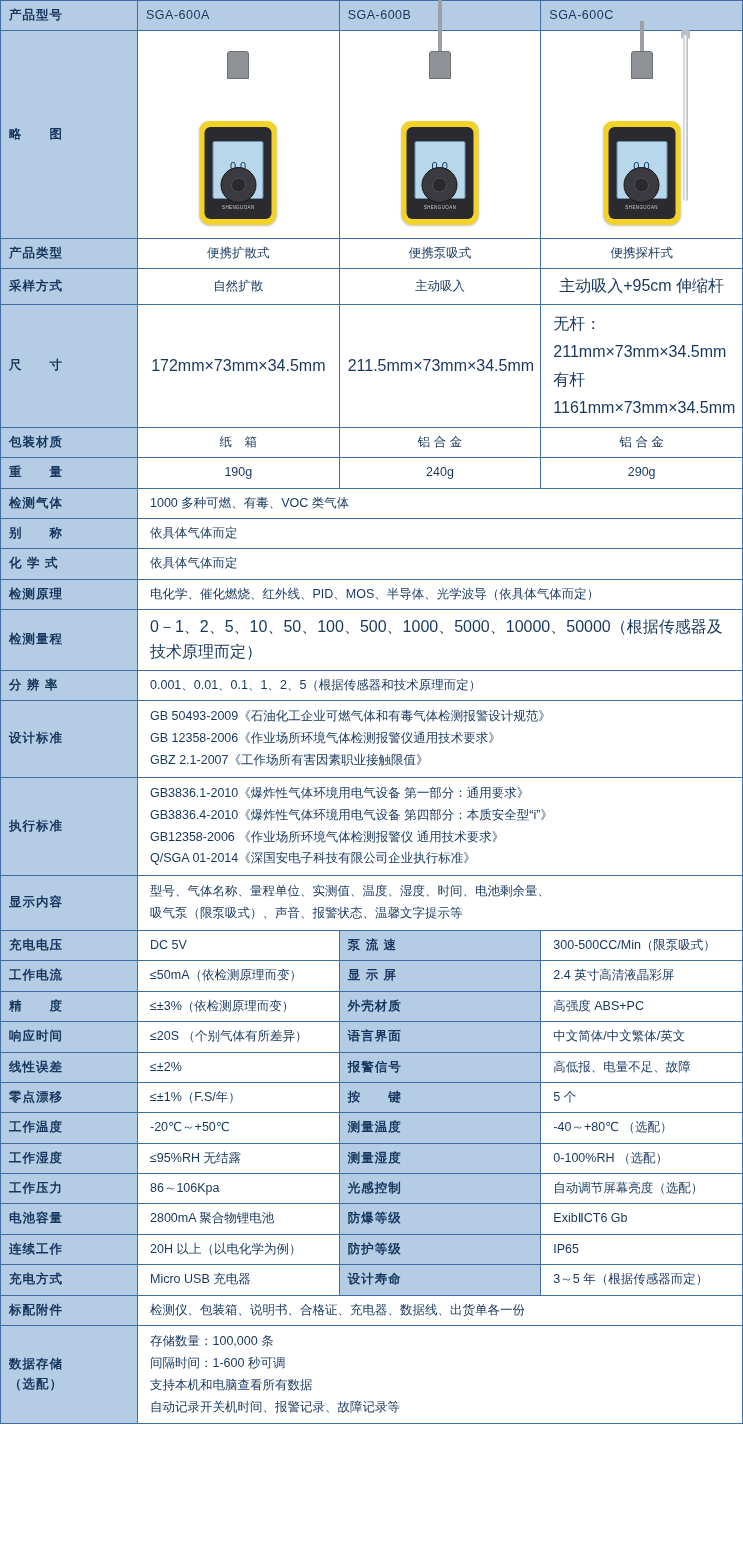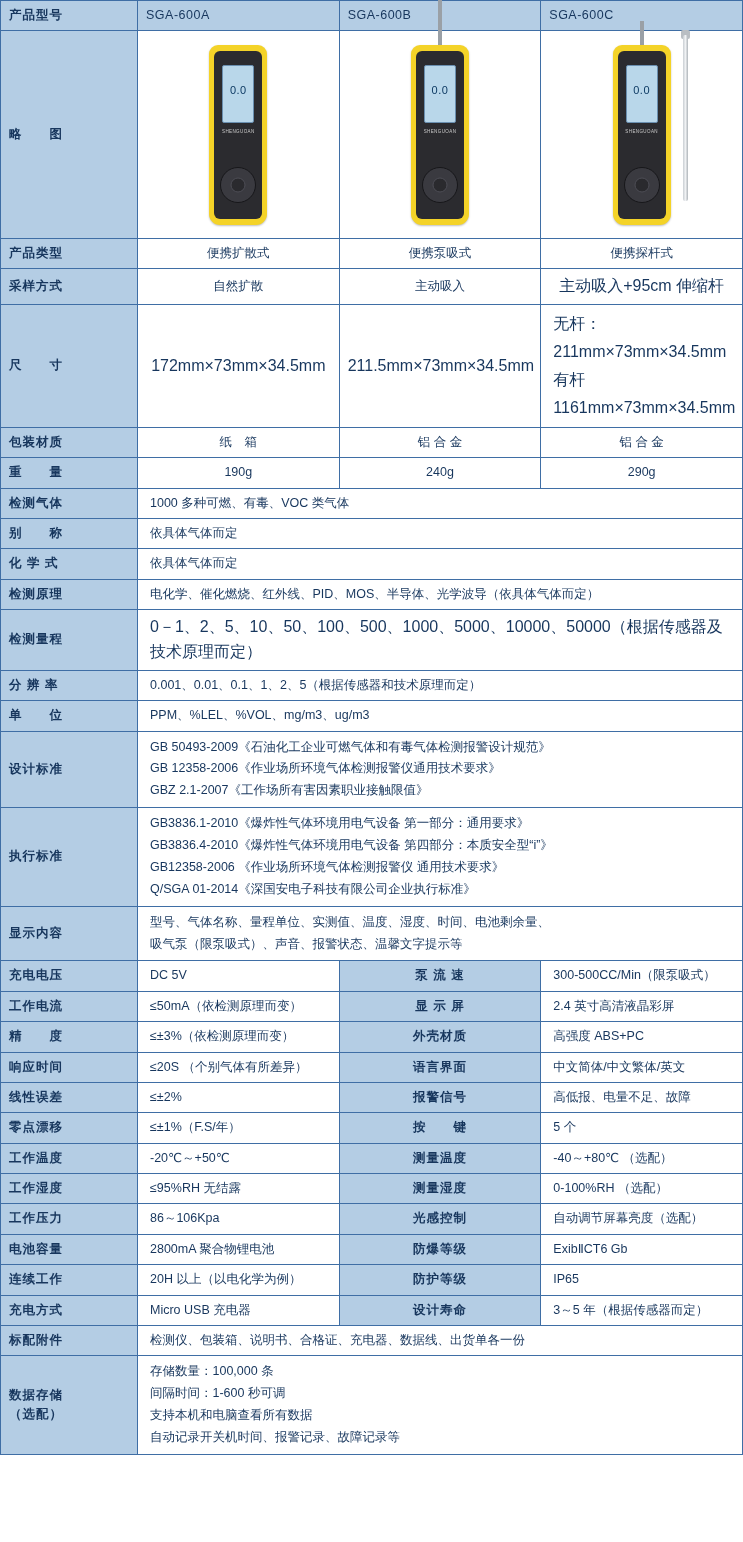--- a/index.html
+++ b/index.html
@@ -23,43 +23,44 @@
   }
   .lbl{
     background:#b4cde4;
     text-align:left;
     font-weight:bold;
     letter-spacing:1px;
     width:137px;
   }
   .lbl2{
     background:#b4cde4;
-    text-align:center;
+    text-align:left;
     font-weight:bold;
     letter-spacing:1px;
   }
   .val{background:#ffffff;text-align:center;}
   .vall{background:#ffffff;text-align:left;padding-left:12px;}
   .hdr{background:#b4cde4;text-align:left;font-weight:normal;letter-spacing:0.5px;}
   .imgcell{background:#ffffff;height:205px;padding:0;text-align:center;vertical-align:middle;}
   .multi{line-height:1.75;}
   .small{font-size:16px;}
 
   
   .dev-wrap{position:relative;display:inline-block;height:200px;width:120px;}
   .dev{
     position:absolute;
     left:50%;
     transform:translateX(-50%);
     bottom:6px;
     width:58px;
-    height:180px;
+    height:104px;
     background:#f4d328;
     border-radius:9px 9px 11px 11px;
     box-shadow:0 1px 2px rgba(0,0,0,.25);
+    padding-left:19px;
   }
   .dev-inner{
     position:absolute;
     left:5px;right:5px;top:6px;bottom:6px;
     background:#2b2b2f;
     border-radius:6px;
   }
   .screen{
     position:absolute;
     left:8px;right:8px;top:14px;
@@ -266,24 +267,20 @@
   <tr>
     <td class="lbl">检测量程</td>
     <td class="vall small" colspan="3">0－1、2、5、10、50、100、500、1000、5000、10000、50000（根据传感器及技术原理而定）</td>
   </tr>
 
   <tr>
     <td class="lbl">分 辨 率</td>
     <td class="vall" colspan="3">0.001、0.01、0.1、1、2、5（根据传感器和技术原理而定）</td>
   </tr>
 
-  <tr>
-    <td class="lbl">单　　位</td>
-    <td class="vall" colspan="3">PPM、%LEL、%VOL、mg/m3、ug/m3</td>
-  </tr>
 
   <tr>
     <td class="lbl">设计标准</td>
     <td class="vall multi" colspan="3">
       <div>GB 50493-2009《石油化工企业可燃气体和有毒气体检测报警设计规范》</div>
       <div>GB 12358-2006《作业场所环境气体检测报警仪通用技术要求》</div>
       <div>GBZ 2.1-2007《工作场所有害因素职业接触限值》</div>
     </td>
   </tr>
 

